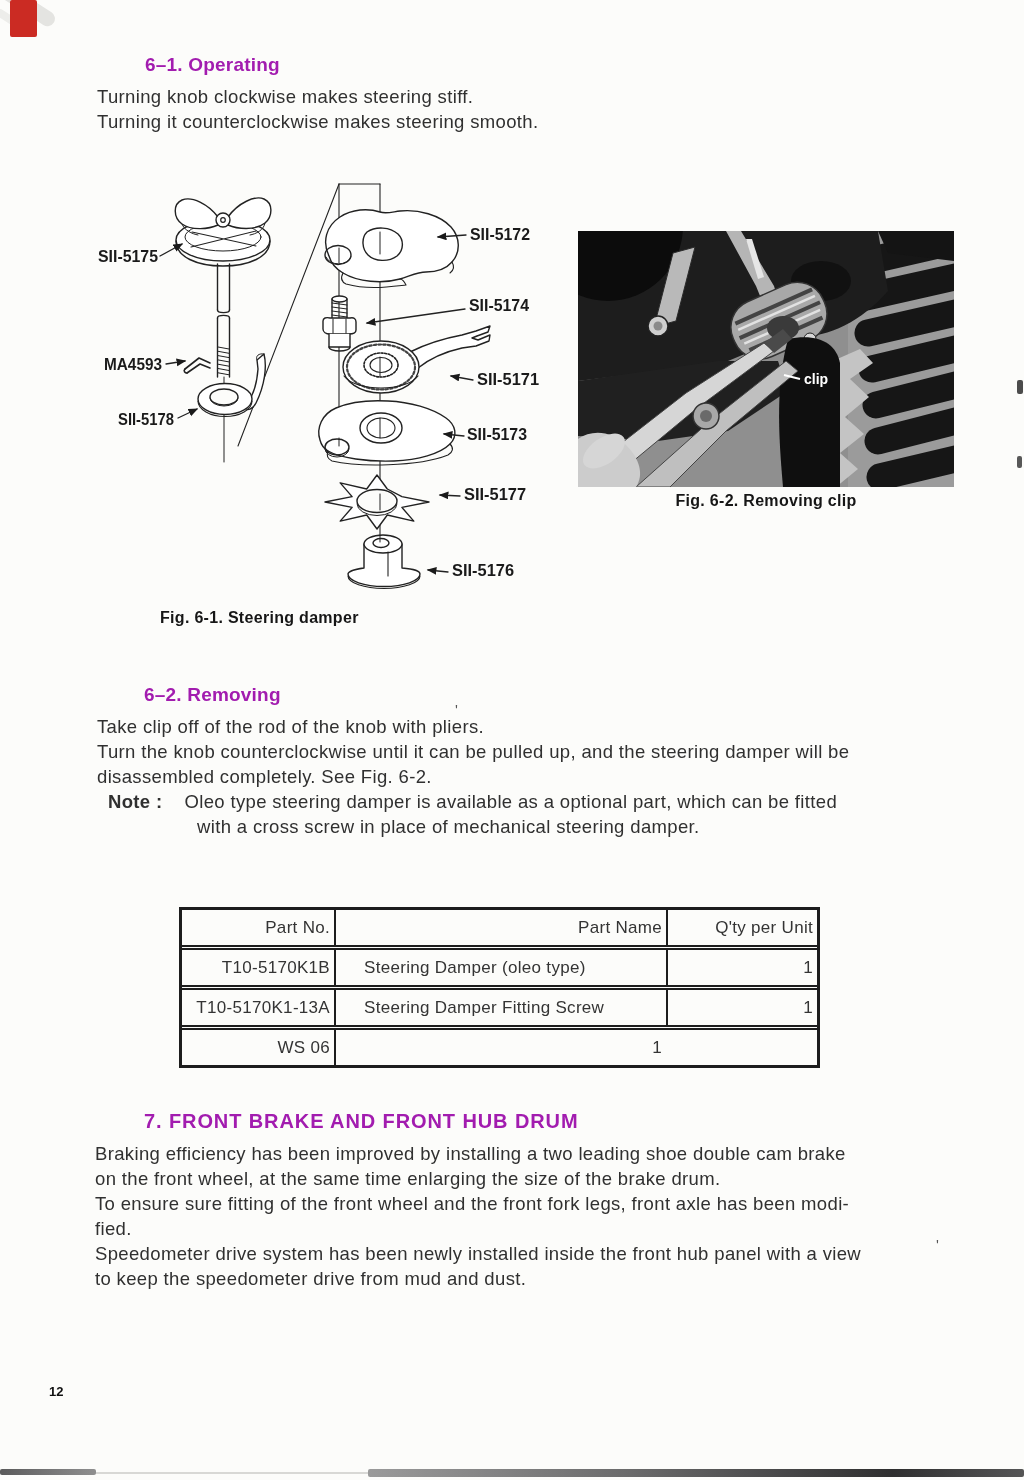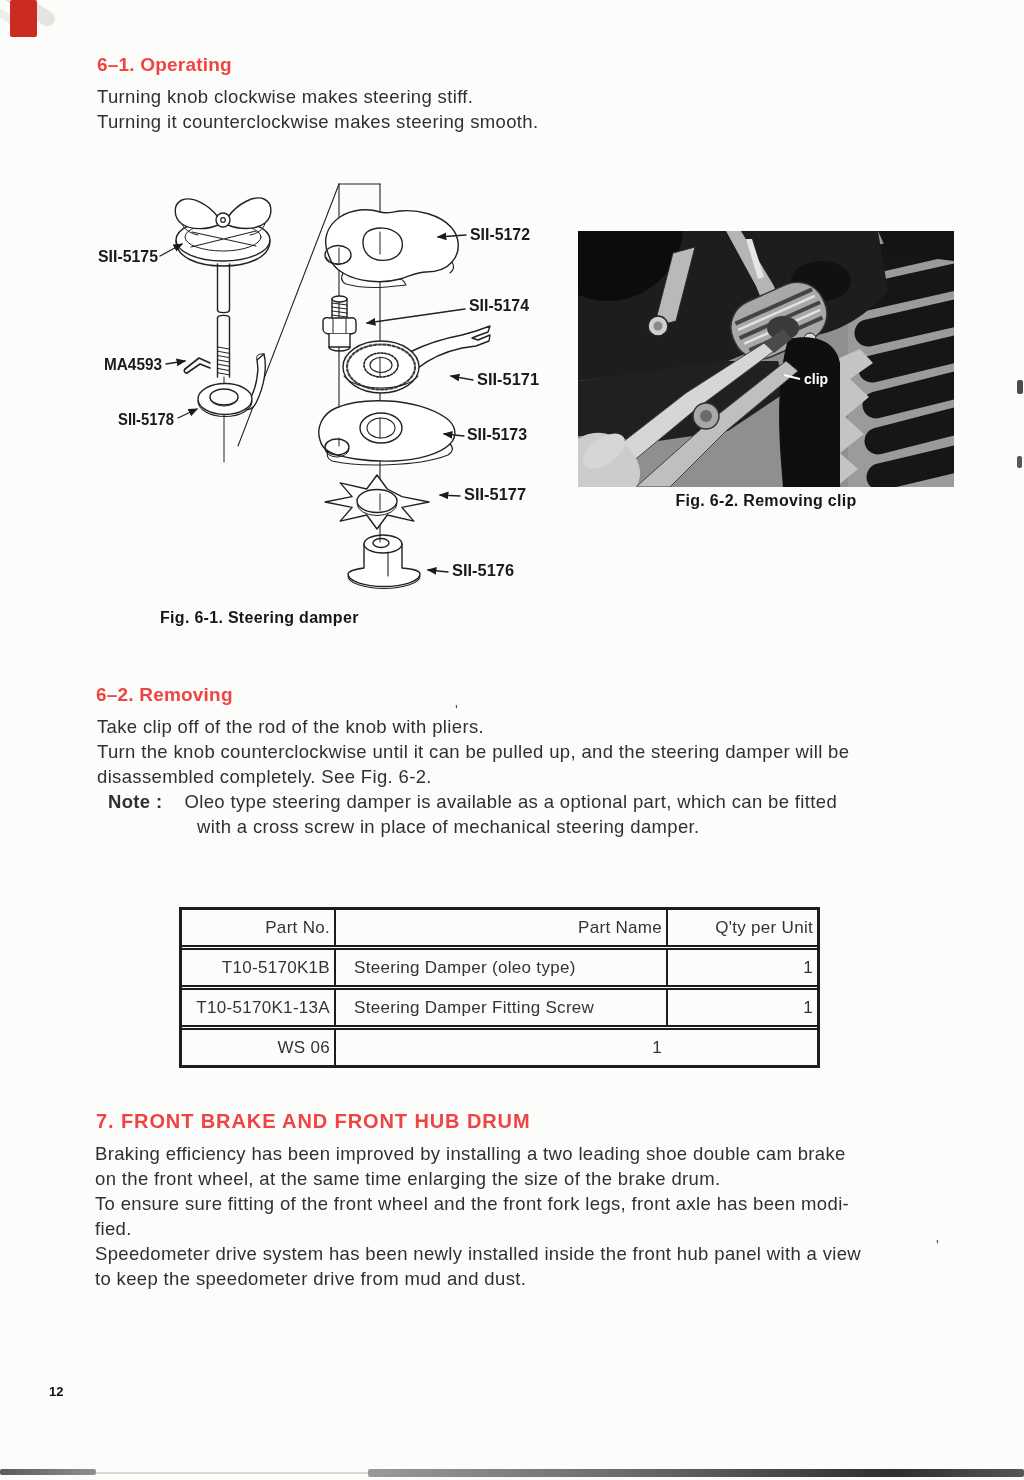--- a/index.html
+++ b/index.html
@@ -1,30 +1,30 @@
 <!DOCTYPE html>
 <html><head>
 <meta charset="utf-8">
 <style>
   html,body{margin:0;padding:0;background:#d9d9d6;}
   .page{position:relative;width:1024px;height:1480px;background:#fcfcfa;overflow:hidden;
         font-family:"Liberation Sans","DejaVu Sans",sans-serif;color:#2e2e2e;}
   .abs{position:absolute;}
-  .h2{position:absolute;font-weight:bold;font-size:19px;color:#ef4444;letter-spacing:.2px;white-space:nowrap;}
+  .h2{position:absolute;font-weight:bold;font-size:19px;color:#a21caf;letter-spacing:.2px;white-space:nowrap;margin-left:48px;}
   .h2.big{font-size:20px;letter-spacing:.9px;}
   .body-line{position:absolute;font-size:18.5px;letter-spacing:.35px;white-space:nowrap;color:#303030;}
   .caption{position:absolute;font-weight:bold;font-size:16px;color:#161616;letter-spacing:.3px;white-space:nowrap;}
   .note-row{position:absolute;font-size:18.5px;letter-spacing:.35px;white-space:nowrap;color:#303030;}
   .note-label{display:inline-block;margin-right:22px;font-weight:bold;}
   
   .ptable{position:absolute;left:179px;top:907px;width:641px;border:3px solid #1d1d1d;box-sizing:border-box;background:transparent;}
   .prow{display:grid;grid-template-columns:152px 332px 1fr;}
   .prow + .prow{border-top:5px double #1d1d1d;}
   .pcell{font-size:17px;color:#343434;letter-spacing:.3px;text-align:right;padding:8px 4px 7px;white-space:nowrap;overflow:hidden;}
-  .pcell.name{text-align:left;padding-left:18px;}
+  .pcell.name{text-align:left;padding-left:28px;}
   .pcell + .pcell{border-left:2px solid #1d1d1d;}
   .pagenum{position:absolute;left:49px;top:1384px;font-weight:bold;font-size:13px;color:#111;}
   
   .red-mark{position:absolute;left:10px;top:0;width:27px;height:37px;background:#cb2b23;border-radius:2px;}
   .corner-streak{position:absolute;left:-18px;top:-6px;width:78px;height:15px;background:#e4e4e1;transform:rotate(33deg);border-radius:8px;}
   .corner-streak2{position:absolute;left:-6px;top:18px;width:40px;height:8px;background:#ededea;transform:rotate(33deg);border-radius:6px;}
   .speck{position:absolute;background:#4c4c4c;border-radius:2px;}
   .strip{position:absolute;}
   .stray{position:absolute;font-size:15px;color:#555;}
   svg text{font-family:"Liberation Sans","DejaVu Sans",sans-serif;}

